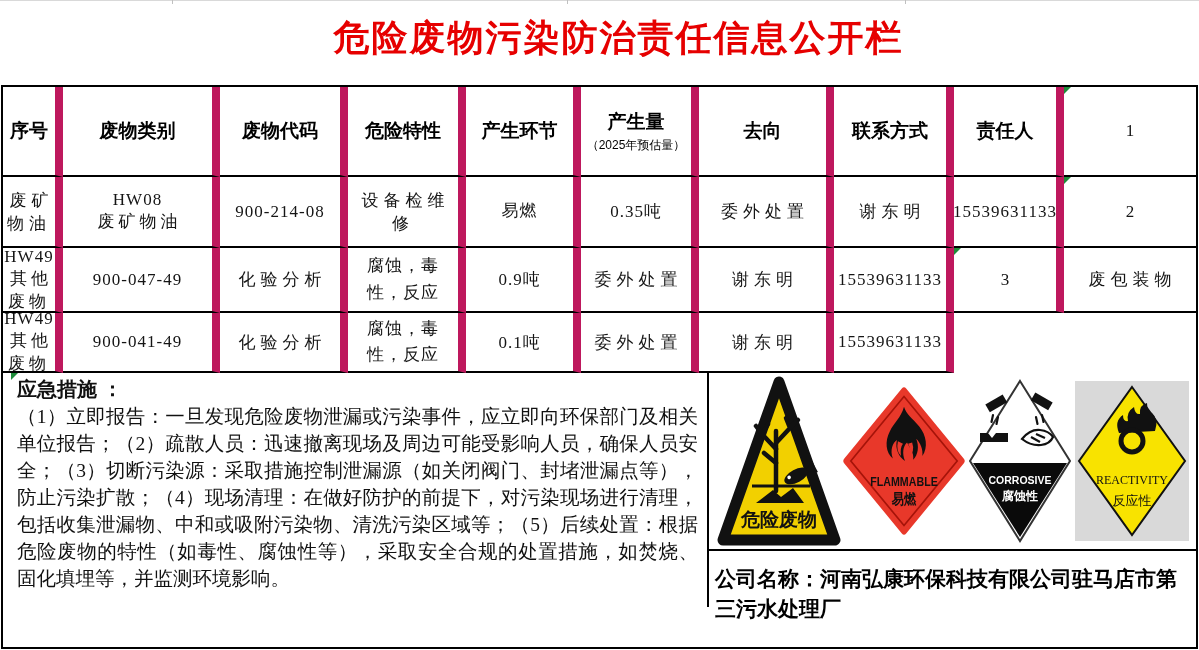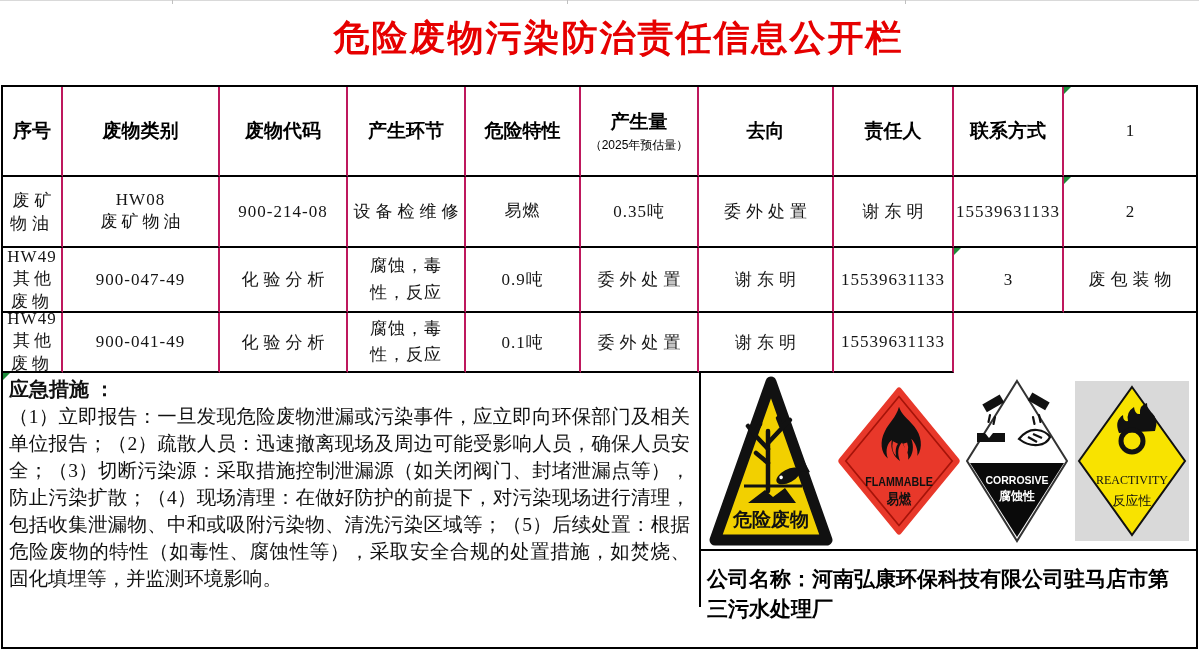--- a/index.html
+++ b/index.html
@@ -11,35 +11,35 @@
 
   .title { position:absolute; top:14px; left:0; width:1199px; text-align:center;
            font-size:36px; font-weight:bold; color:#e60000; letter-spacing:2px;
            font-family:"Liberation Serif","DejaVu Serif",serif;margin-left:19px; }
 
   .sheet { position:absolute; top:85px; left:1px; width:1197px; height:564px; border:2px solid #000; }
 
   .grid { display:grid;
           grid-template-columns:60px 157px 128px 118px 115px 118px 135px 120px 110px 1fr;
           grid-template-rows:90px 71px 65px 60px; }
-  .cell { border-right:2px solid #be185d; border-bottom:2px solid #000;
+  .cell { border-right:8px solid #be185d; border-bottom:2px solid #000;
           display:flex; flex-direction:column; align-items:center; justify-content:center;
           text-align:center; position:relative; font-size:17px; color:#151515; }
   .cell:nth-child(10n) { border-right:none; }
   .hdr { font-weight:bold; font-size:19px; font-family:"Liberation Sans","DejaVu Sans",sans-serif; color:#000; }
   .hdr-sub { font-size:12px; font-weight:normal; margin-top:2px; }
   .sp { letter-spacing:5px; text-indent:5px; }
   .sp2 { letter-spacing:4px; text-indent:4px; }
   .hazard-wrap { width:92px; line-height:1.55; letter-spacing:1px; }
   .num { letter-spacing:1px; }
 
   .tri { position:absolute; top:0; left:0; width:0; height:0;
          border-top:7px solid #1e8c3a; border-right:7px solid transparent; }
 
-  .bottom { display:flex; height:234px; }
+  .bottom { display:flex; height:234px;margin-left:8px; }
   .emergency { width:698px; border-right:2px solid #000; padding:3px 9px 0 6px;
                font-size:19.5px; line-height:27px; color:#111; position:relative; text-align:justify; }
   .emergency-title { font-weight:bold; font-size:20px;
                      font-family:"Liberation Sans","DejaVu Sans",sans-serif; }
   .right-col { flex:1; display:flex; flex-direction:column; }
   .icons { height:190px; display:flex; align-items:center; justify-content:space-between; padding:0 7px; }
   .company { border-top:2px solid #000; flex:1; padding:13px 7px 0 6px;
              font-weight:bold; font-size:21px; line-height:30px; color:#000; }
   .icon-box { display:flex; align-items:center; justify-content:center;text-align:center; }
 </style>
@@ -53,29 +53,29 @@
   <div class="toptick" style="left:905px"></div>
 
   <div class="title">危险废物污染防治责任信息公开栏</div>
 
   <div class="sheet">
     <div class="grid">
 
       <div class="cell hdr">序号</div>
       <div class="cell hdr">废物类别</div>
       <div class="cell hdr">废物代码</div>
+      <div class="cell hdr">危险特性</div>
       <div class="cell hdr">产生环节</div>
-      <div class="cell hdr">危险特性</div>
       <div class="cell hdr">
         <span>产生量</span>
         <span class="hdr-sub">（2025年预估量）</span>
       </div>
       <div class="cell hdr">去向</div>
+      <div class="cell hdr">联系方式</div>
       <div class="cell hdr">责任人</div>
-      <div class="cell hdr">联系方式</div>
 
       <div class="cell">
           <span class="tri"></span>
           <span>1</span>
         </div>
       <div class="cell sp">废矿物油</div>
       <div class="cell">
         <span class="num">HW08</span>
         <span class="sp2">废矿物油</span>
       </div>

